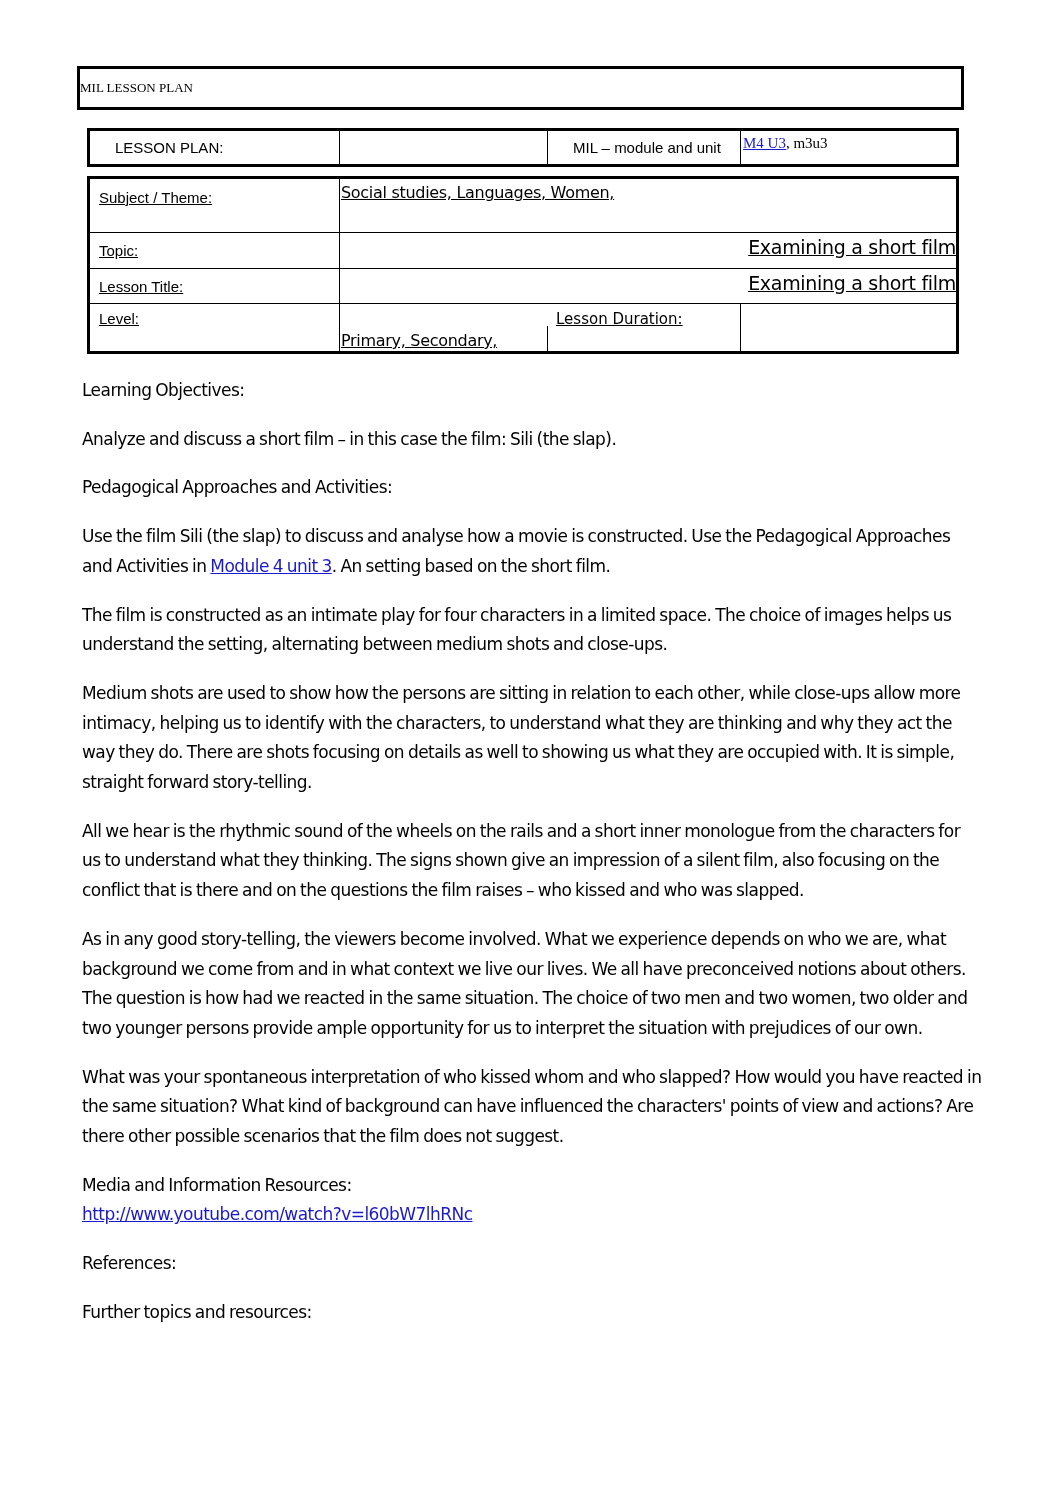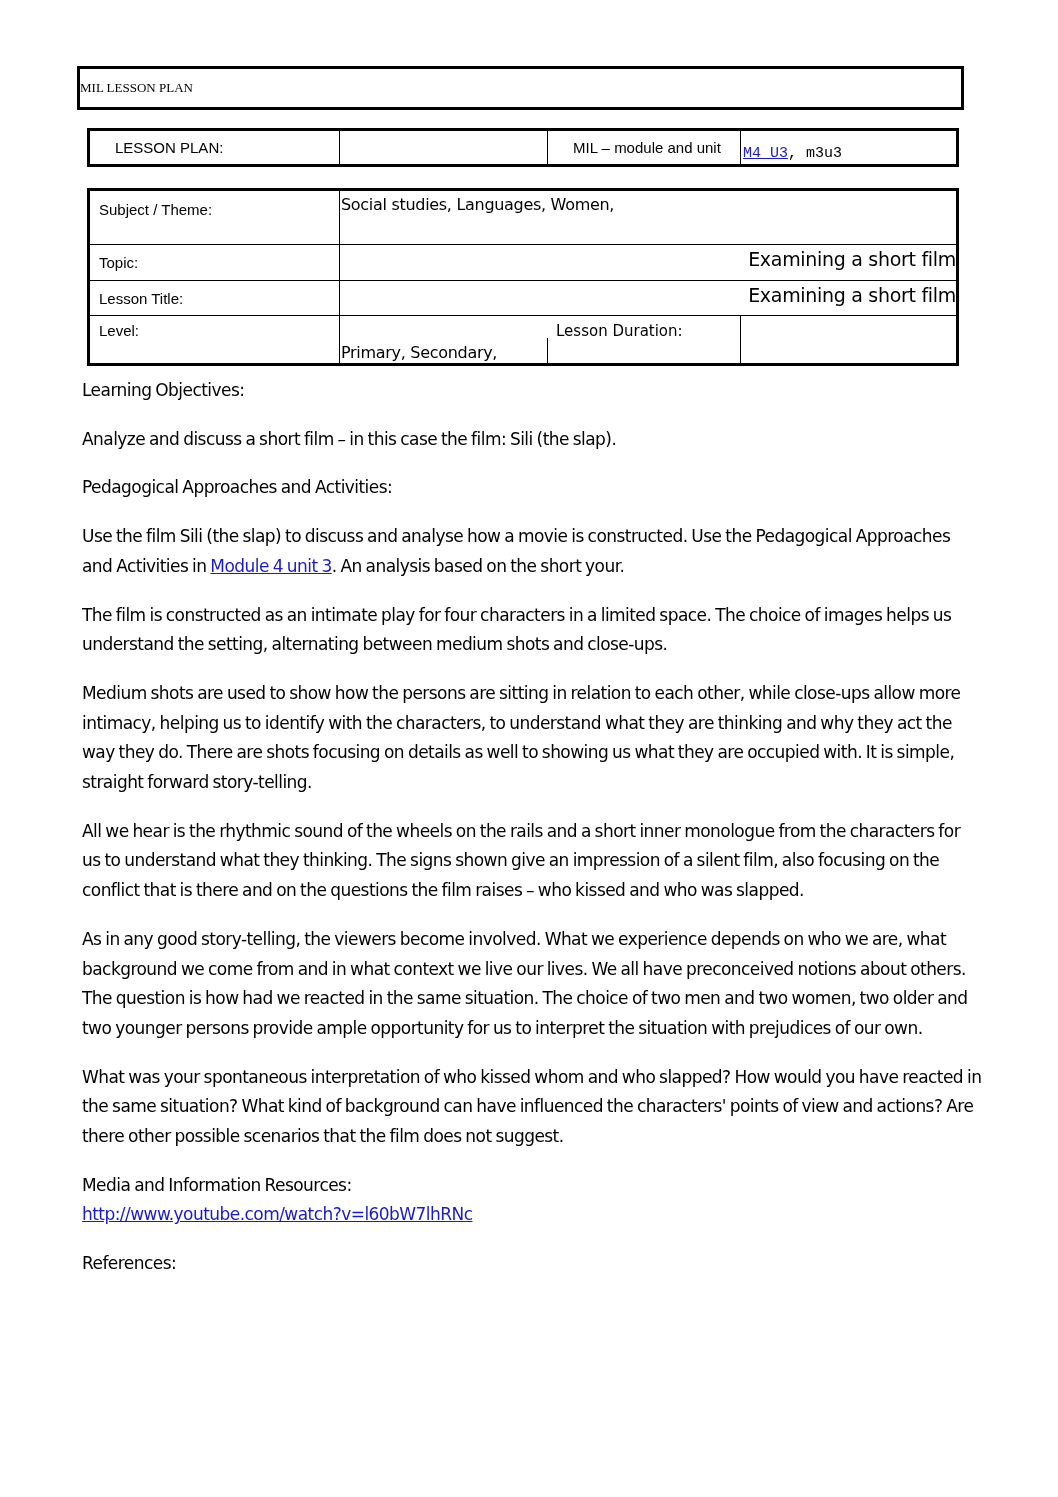--- a/index.html
+++ b/index.html
@@ -36,32 +36,33 @@
       height: 100%;
       box-sizing: border-box;
       display: flex; align-items: center;
       padding-left: 25px;
       font-family: "Liberation Sans", sans-serif;
       font-size: 15px;
     }
     .t1 .c1 { width: 250px; border-right: 1px solid #000; }
     .t1 .c2 { width: 208px; border-right: 1px solid #000; }
     .t1 .c3 { width: 193px; border-right: 1px solid #000; font-size: 15px; }
-    .t1 .c4 { flex: 1; padding-left: 2px; align-items: flex-start; padding-top: 14px; font-family: Liberation Mono, monospace; font-size: 15px; }
+    .t1 .c4 { flex: 1; padding-left: 2px; align-items: flex-start; padding-top: 4px; font-family: Liberation Serif, serif; font-size: 15px; }
 
     .link {
       color: #1a1acc;
       text-decoration: underline;
       cursor: pointer;
     }
 
     
     .t2 {
-      left: 87px; top: 188px; width: 866px; height: 172px;
+      left: 87px; top: 176px; width: 866px; height: 172px;
       border: 3px solid #000;
+      text-decoration: underline;
     }
     .t2 .row {
       display: flex;
       box-sizing: border-box;
       border-bottom: 1px solid #000;
     }
     .t2 .row:last-child { border-bottom: none; }
     .t2 .r1 { height: 54px; }
     .t2 .r2 { height: 36px; }
     .t2 .r3 { height: 35px; }
@@ -152,22 +153,23 @@
     <div class="val v-level">Primary, Secondary, Tertiary</div>
     <div class="lbl2">Lesson  Duration:</div>
     <div class="val v-dur"></div>
   </div>
 </div>
 
 <div class="abs body-text">
   <p class="bold">Learning  Objectives:</p>
   <p>Analyze and discuss a short film – in this case the film: Sili (the slap).</p>
   <p class="bold">Pedagogical Approaches and Activities:</p>
-  <p><span>Use the film Sili (the slap) to discuss and analyse how a movie is constructed. Use the Pedagogical Approaches and Activities in </span><span class="link">Module 4 unit 3</span><span>. An analysis based on the short your.</span></p>
+  <p><span>Use the film Sili (the slap) to discuss and analyse how a movie is constructed. Use the Pedagogical Approaches and Activities in </span><span class="link">Module 4 unit 3</span><span>. An setting based on the short film.</span></p>
   <p>The film is constructed as an intimate play for four characters in a limited space. The choice of images helps us understand the setting, alternating between medium shots and close-ups.</p>
   <p>Medium shots are used to show how the persons are sitting in relation to each other, while close-ups allow more intimacy, helping us to identify with the characters, to understand what they are thinking and why they act the way they do. There are shots focusing on details as well to showing us what they are occupied with. It is simple, straight forward story-telling.</p>
   <p>All we hear is the rhythmic sound of the wheels on the rails and a short inner monologue from the characters for us to understand what they thinking. The signs shown give an impression of a silent film, also focusing on the conflict that is there and on the questions the film raises – who kissed and who was slapped.</p>
   <p>As in any good story-telling, the viewers become involved.   What we experience depends on who we are, what background we come from and in what context we live our lives. We all have preconceived notions about others. The question is how had we reacted in the same situation. The choice of two men and two women, two older and two younger persons provide ample opportunity for us to interpret the situation with prejudices of our own.</p>
   <p>What was your spontaneous interpretation of who kissed whom and who slapped? How would you have reacted in the same situation? What kind of background can have influenced the characters' points of view and actions? Are there other possible scenarios that the film does not suggest.</p>
   <p class="nomargin">Media and Information Resources:</p>
   <p><span class="link">http://www.youtube.com/watch?v=l60bW7lhRNc</span></p>
   <p>References:</p>
+  <p>Further topics and resources:</p>
 </div>
 
 </body></html>

